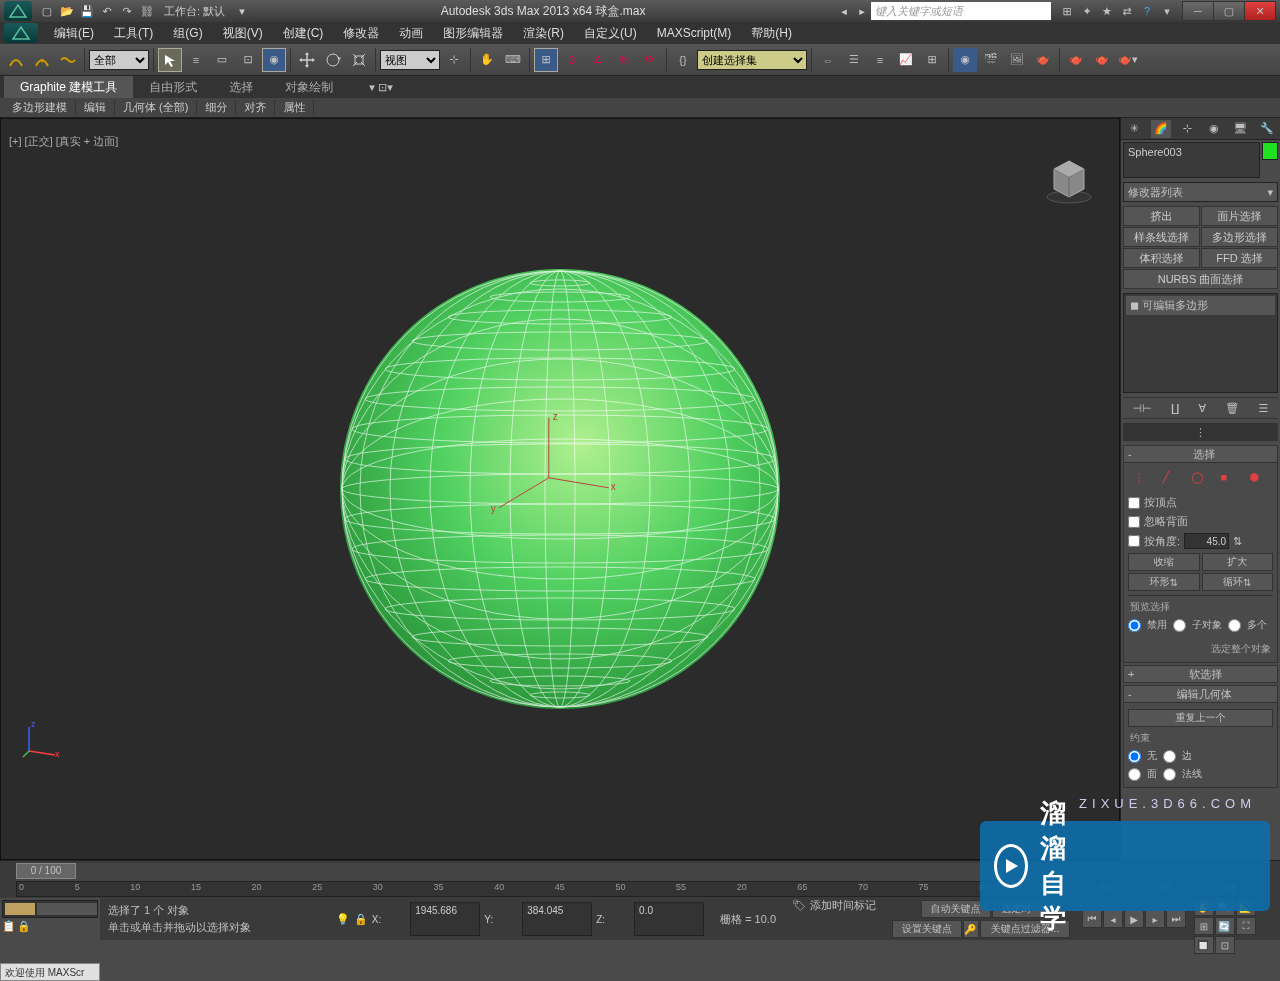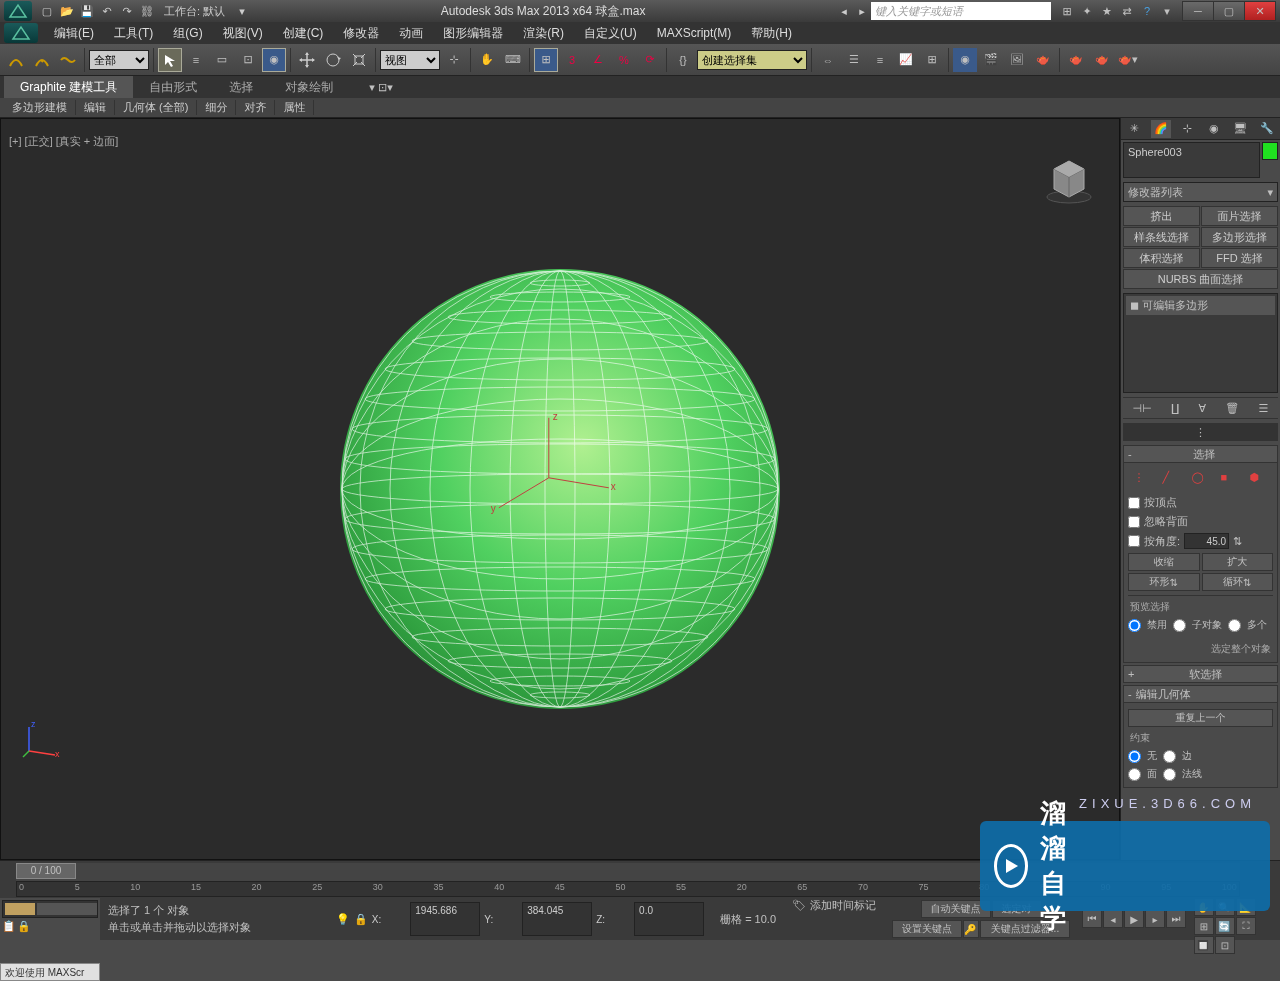--- a/index.html
+++ b/index.html
@@ -401,21 +401,21 @@
       </div>
       <div class="panel-label" style="text-align:right;margin-top:6px;">选定整个对象</div>
     </div>
 
     <div class="rollout-header">
       <span class="toggle">+</span>
         <span style="flex:1;text-align:center;">软选择</span>
     </div>
     <div class="rollout-header">
       <span class="toggle">-</span>
-        <span style="flex:1;">编辑几何体</span>
+        <span style="flex:1;text-align:center;">编辑几何体</span>
     </div>
     <div class="rollout-body">
       <div class="btn-pair">
           <div class="small-btn" style="flex:1 1 100%;">重复上一个</div>
         </div>
       <div class="panel-label" style="text-align:left;">约束</div>
       <div class="radio-row">
         <input type="radio" checked="" style="">
           <span>无</span>
         <input type="radio" style="">

